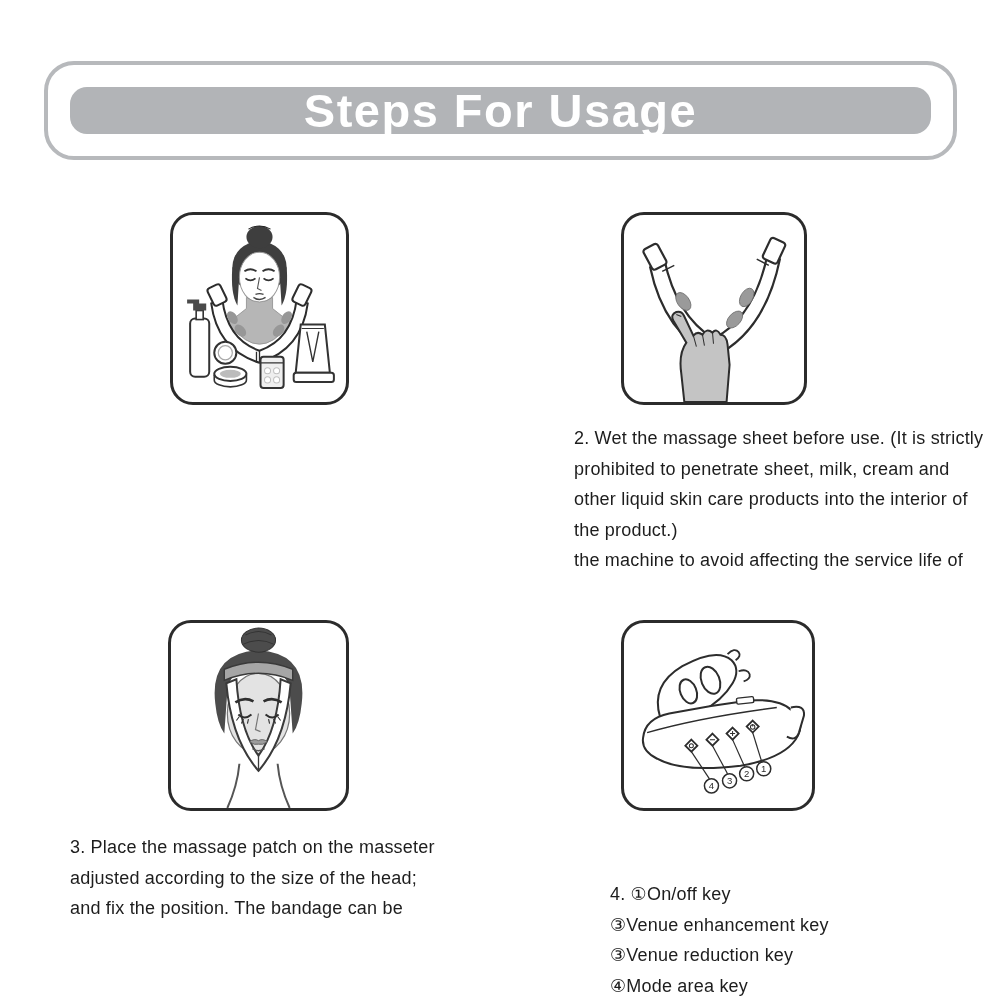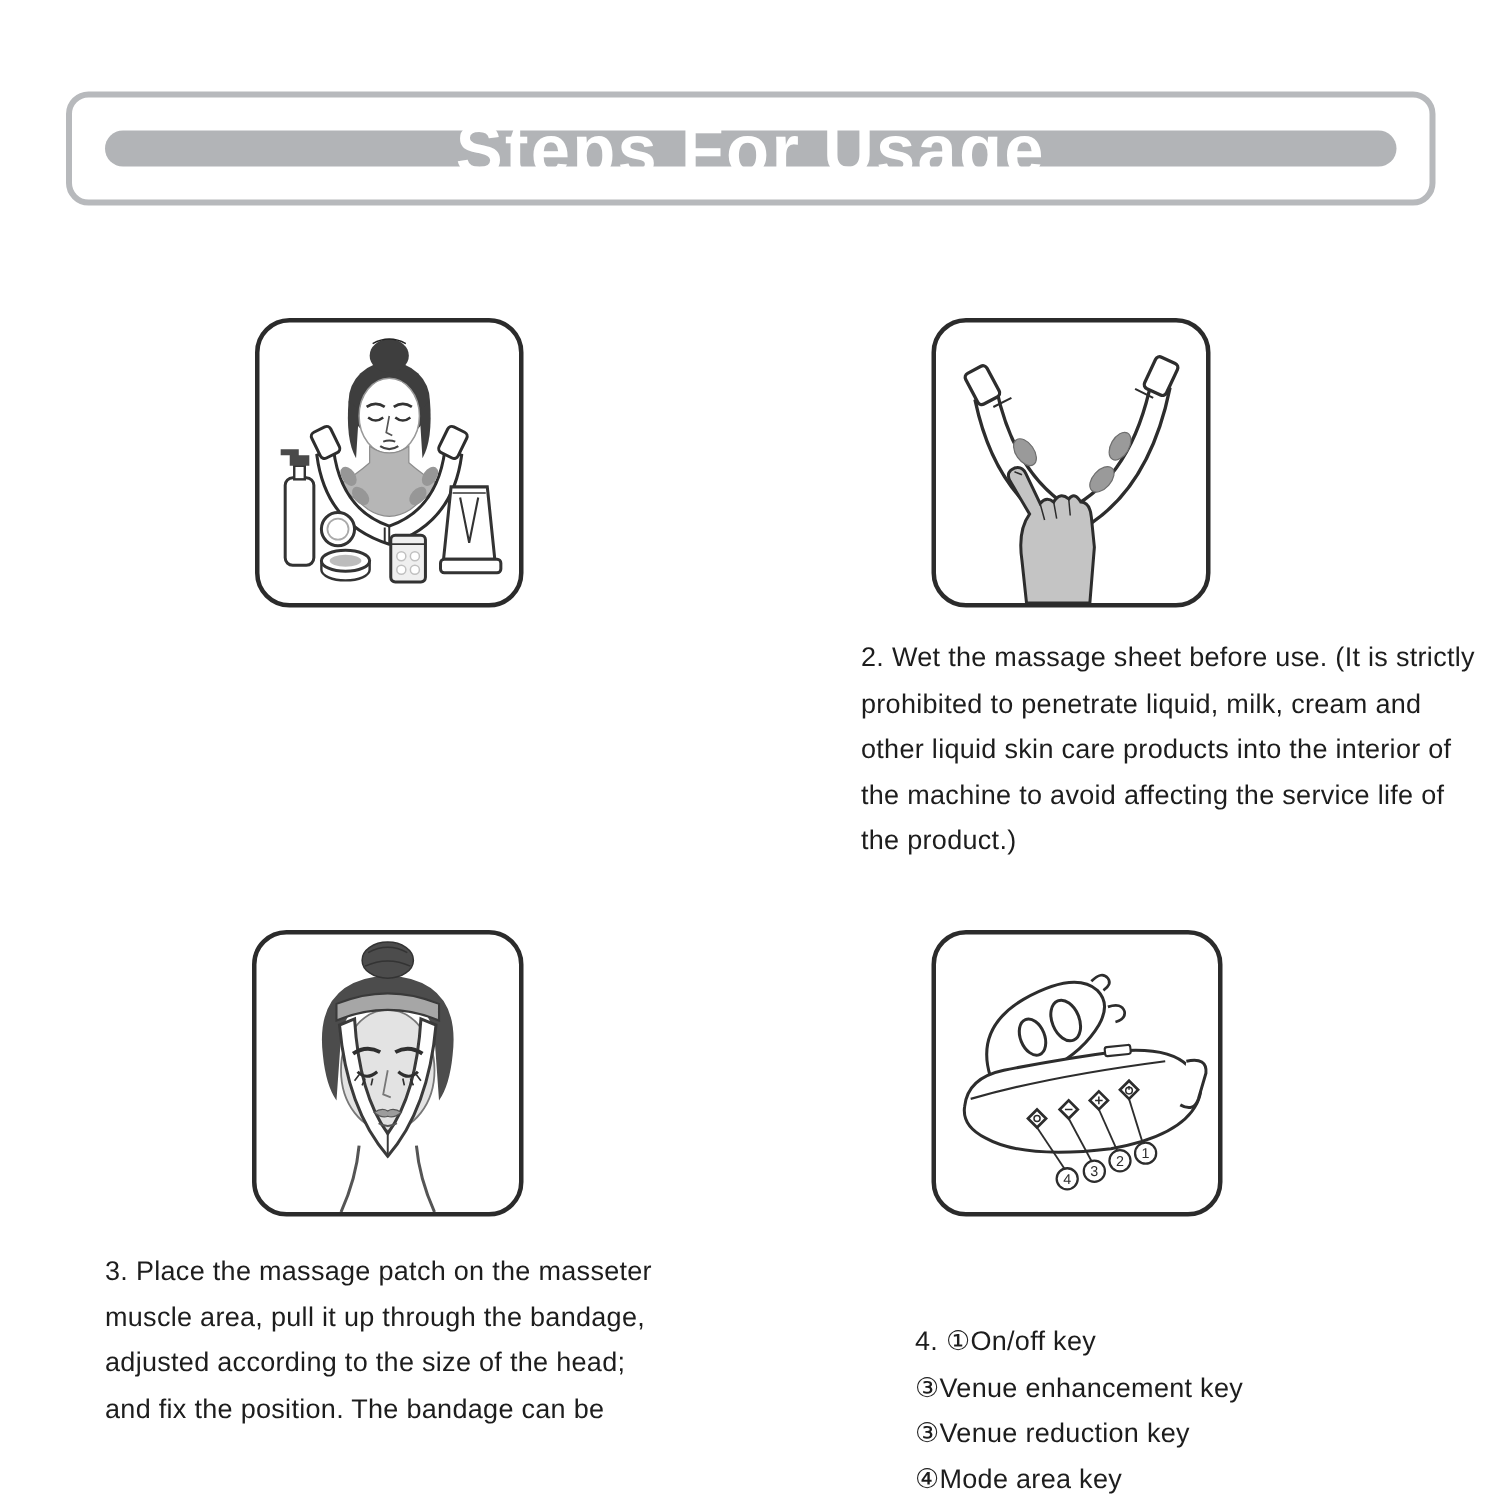--- a/index.html
+++ b/index.html
@@ -1,21 +1,21 @@
 <!DOCTYPE html>
 <html><head>
 <meta charset="utf-8">
 <style>
   html,body{margin:0;padding:0;background:#fff;}
   .page{position:relative;width:1000px;height:1000px;background:#fff;overflow:hidden;
         font-family:"Liberation Sans","DejaVu Sans",sans-serif;}
 
   
-  .header{position:absolute;left:44px;top:61px;width:913px;height:76px;box-sizing:border-box;
-          border:4px solid #b7b9bc;border-radius:15px;padding:22px;background:#fff;}
+  .header{position:absolute;left:44px;top:61px;width:913px;height:99px;box-sizing:border-box;
+          border:4px solid #b7b9bc;border-radius:30px;padding:22px;background:#fff;}
   .header-inner{width:100%;height:100%;background:#b2b4b7;border-radius:17px;
                 display:flex;align-items:center;justify-content:center;}
   .header-title{color:#ffffff;font-size:47px;font-weight:700;letter-spacing:1.5px;}
 
   
   .illo{position:absolute;box-sizing:border-box;border:3px solid #2b2b2b;border-radius:23px;
         background:#fff;overflow:hidden;}
   #illo1{left:170px;top:212px;width:179px;height:193px;}
   #illo2{left:621px;top:212px;width:186px;height:193px;}
   #illo3{left:168px;top:620px;width:181px;height:191px;}
@@ -196,29 +196,28 @@
         <text x="105" y="160.4" font-size="9.5" fill="#2d2d2d" text-anchor="middle">3</text>
         <text x="122" y="153.4" font-size="9.5" fill="#2d2d2d" text-anchor="middle">2</text>
         <text x="139" y="148.4" font-size="9.5" fill="#2d2d2d" text-anchor="middle">1</text>
       </g>
     </svg>
   </div>
 
 
   <div class="step-text" id="text2">
     <div>2. Wet the massage sheet before use. (It is strictly</div>
-    <div>prohibited to penetrate liquid, milk, cream and</div>
+    <div>prohibited to penetrate sheet, milk, cream and</div>
     <div>other liquid skin care products into the interior of</div>
+    <div>the product.)</div>
     <div>the machine to avoid affecting the service life of</div>
-    <div>the product.)</div>
   </div>
 
   <div class="step-text" id="text3">
     <div>3. Place the massage patch on the masseter</div>
-    <div>muscle area, pull it up through the bandage,</div>
     <div>adjusted according to the size of the head;</div>
     <div>and fix the position. The bandage can be</div>
   </div>
 
   <div class="step-text" id="text4">
     <div>4. ①On/off key</div>
     <div>③Venue enhancement key</div>
     <div>③Venue reduction key</div>
     <div>④Mode area key</div>
   </div>

